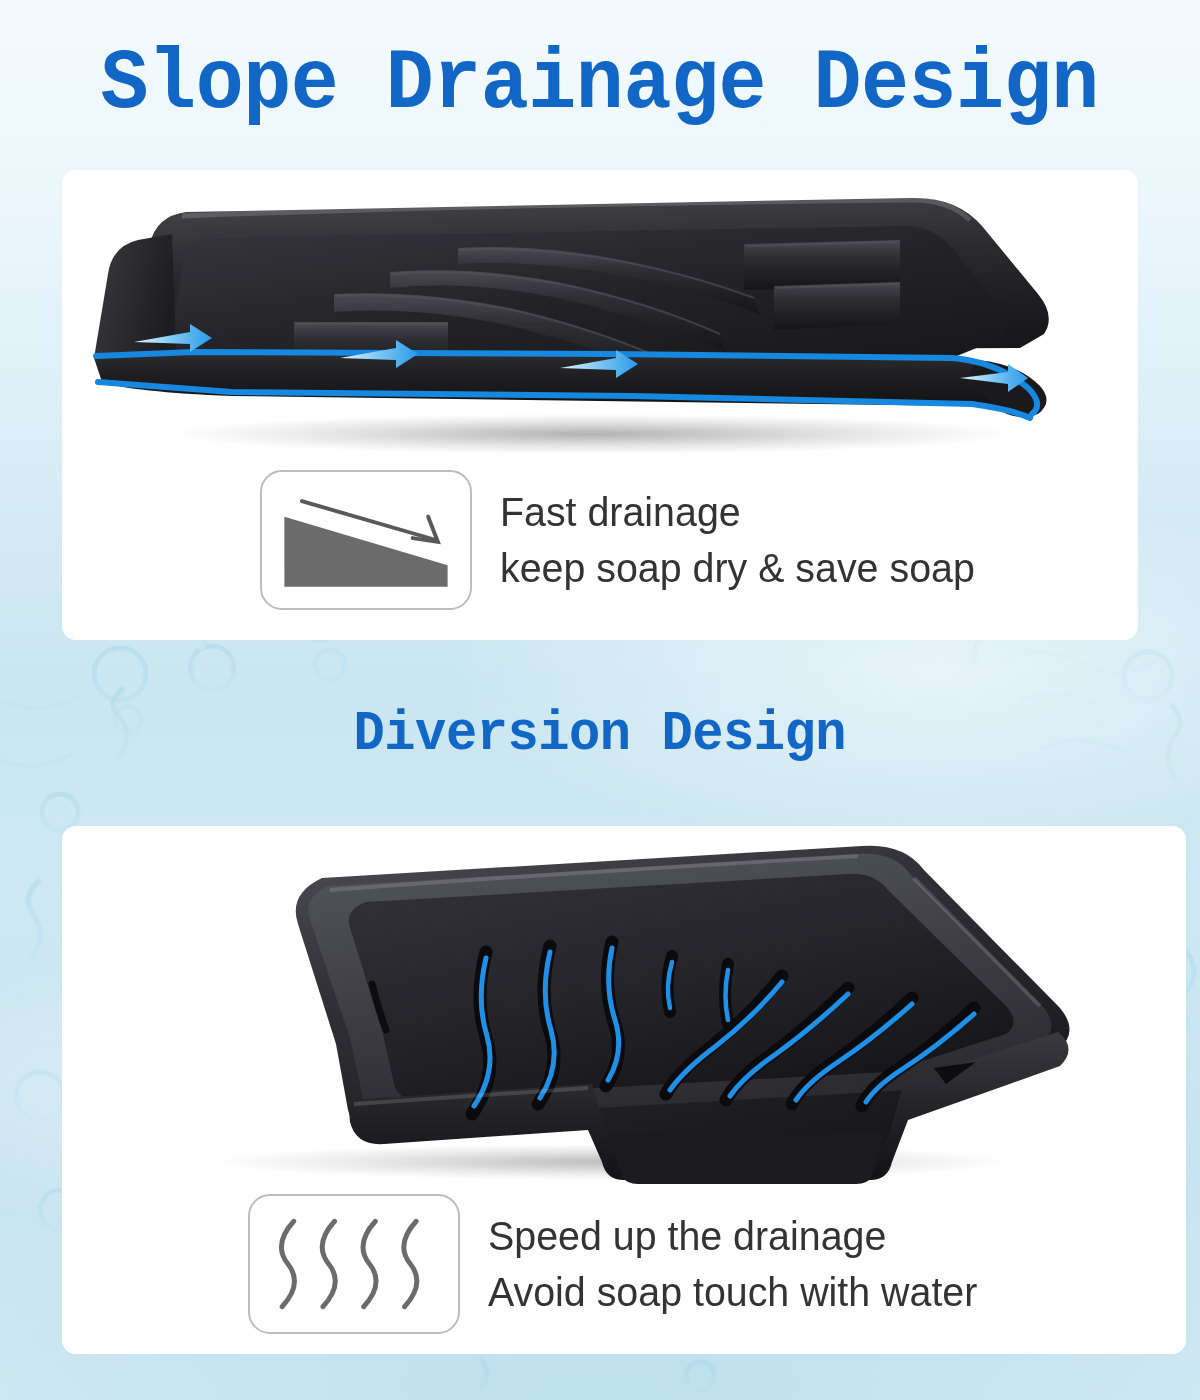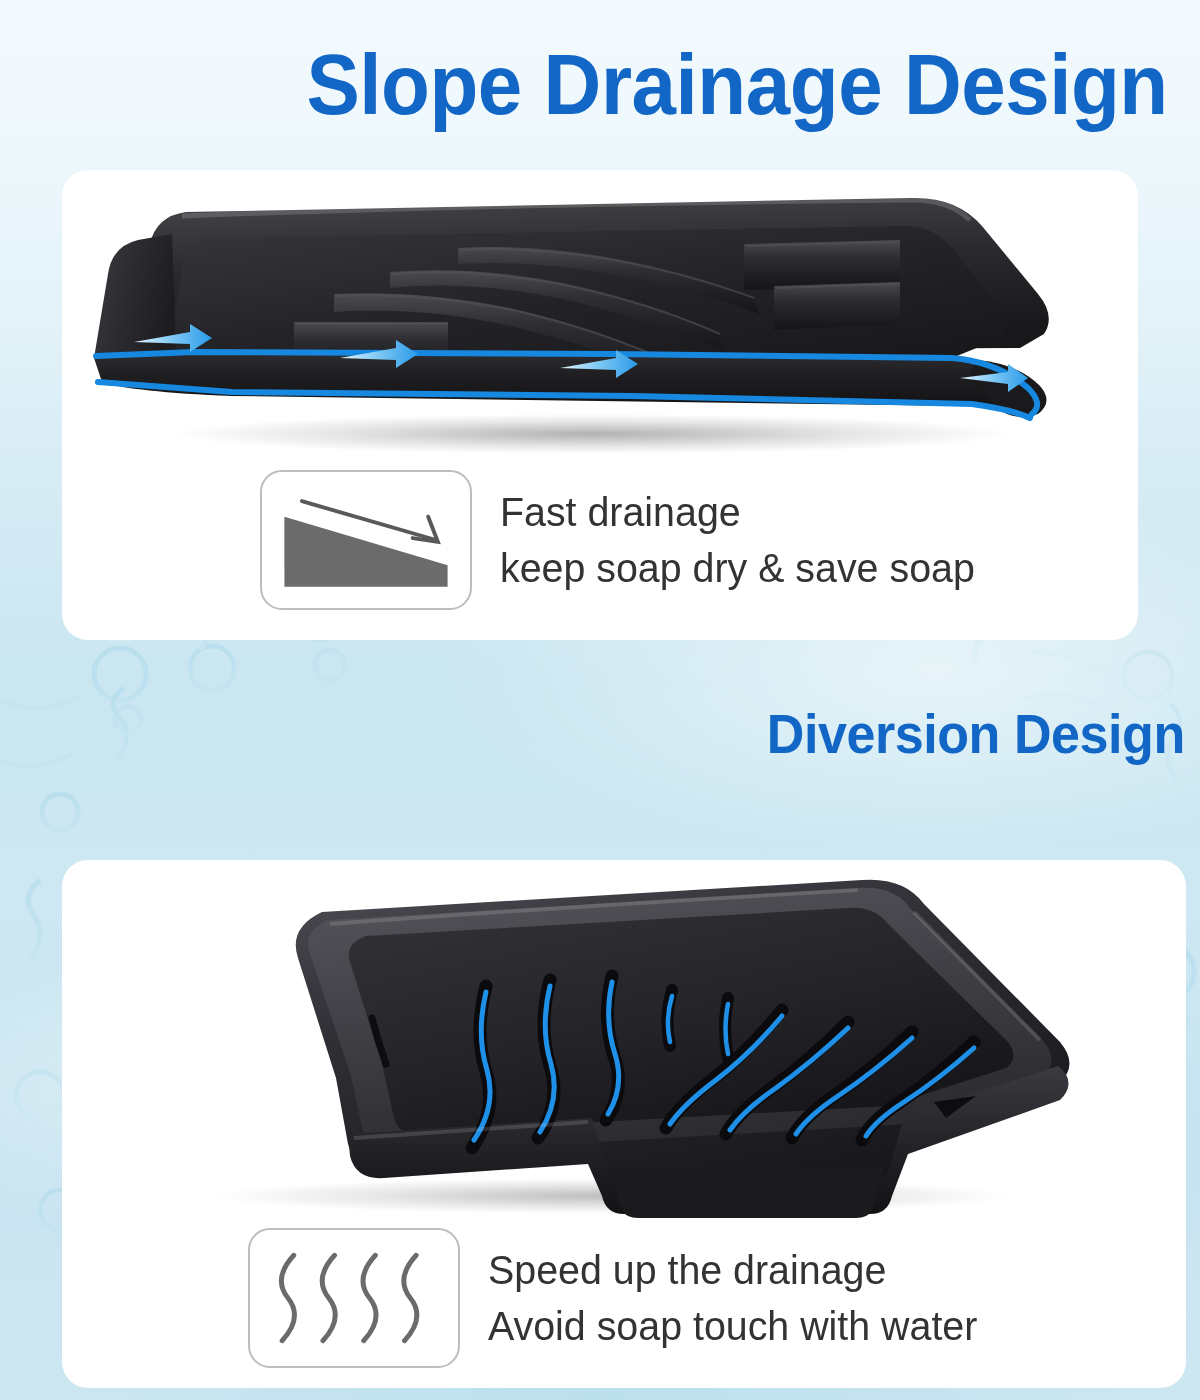--- a/index.html
+++ b/index.html
@@ -44,43 +44,43 @@
       radial-gradient(ellipse 520px 200px at 15% 78%, rgba(255,255,255,.35), rgba(255,255,255,0) 70%),
       radial-gradient(ellipse 900px 300px at 50% 100%, rgba(166,214,233,.45), rgba(255,255,255,0) 72%);
     pointer-events: none;
   }
 
   
   .section-title {
     position: absolute;
     left: 0;
     width: 1200px;
-    text-align: right;
+    text-align: center;
     color: #1266c6;
     font-weight: bold;
-    font-family: Liberation Sans, sans-serif;
+    font-family: Liberation Mono, monospace;
     letter-spacing: -0.5px;
     white-space: nowrap;
   }
   #title-1 { top: 36px;  font-size: 86px; line-height: 96px; }
   #title-2 { top: 686px; font-size: 56px; line-height: 96px; }
   .title-inner {
     display: inline-block;
     transform: scaleX(.93);
     transform-origin: center;
   }
 
   
   .card {
     position: absolute;
     background: #ffffff;
-    border-radius: 26px;
+    border-radius: 14px;
   }
   #card-1 { left: 62px; top: 170px; width: 1076px; height: 470px; }
-  #card-2 { left: 62px; top: 860px; width: 1124px; height: 528px; }
+  #card-2 { left: 62px; top: 826px; width: 1124px; height: 528px; }
 
   
   .stage { position: absolute; }
   #stage-1 { left: 10px; top: 12px; width: 1056px; height: 276px; }
   #stage-2 { left: 10px; top: 6px;  width: 1056px; height: 352px; }
 
   
   .feature {
     position: absolute;
     display: flex;

